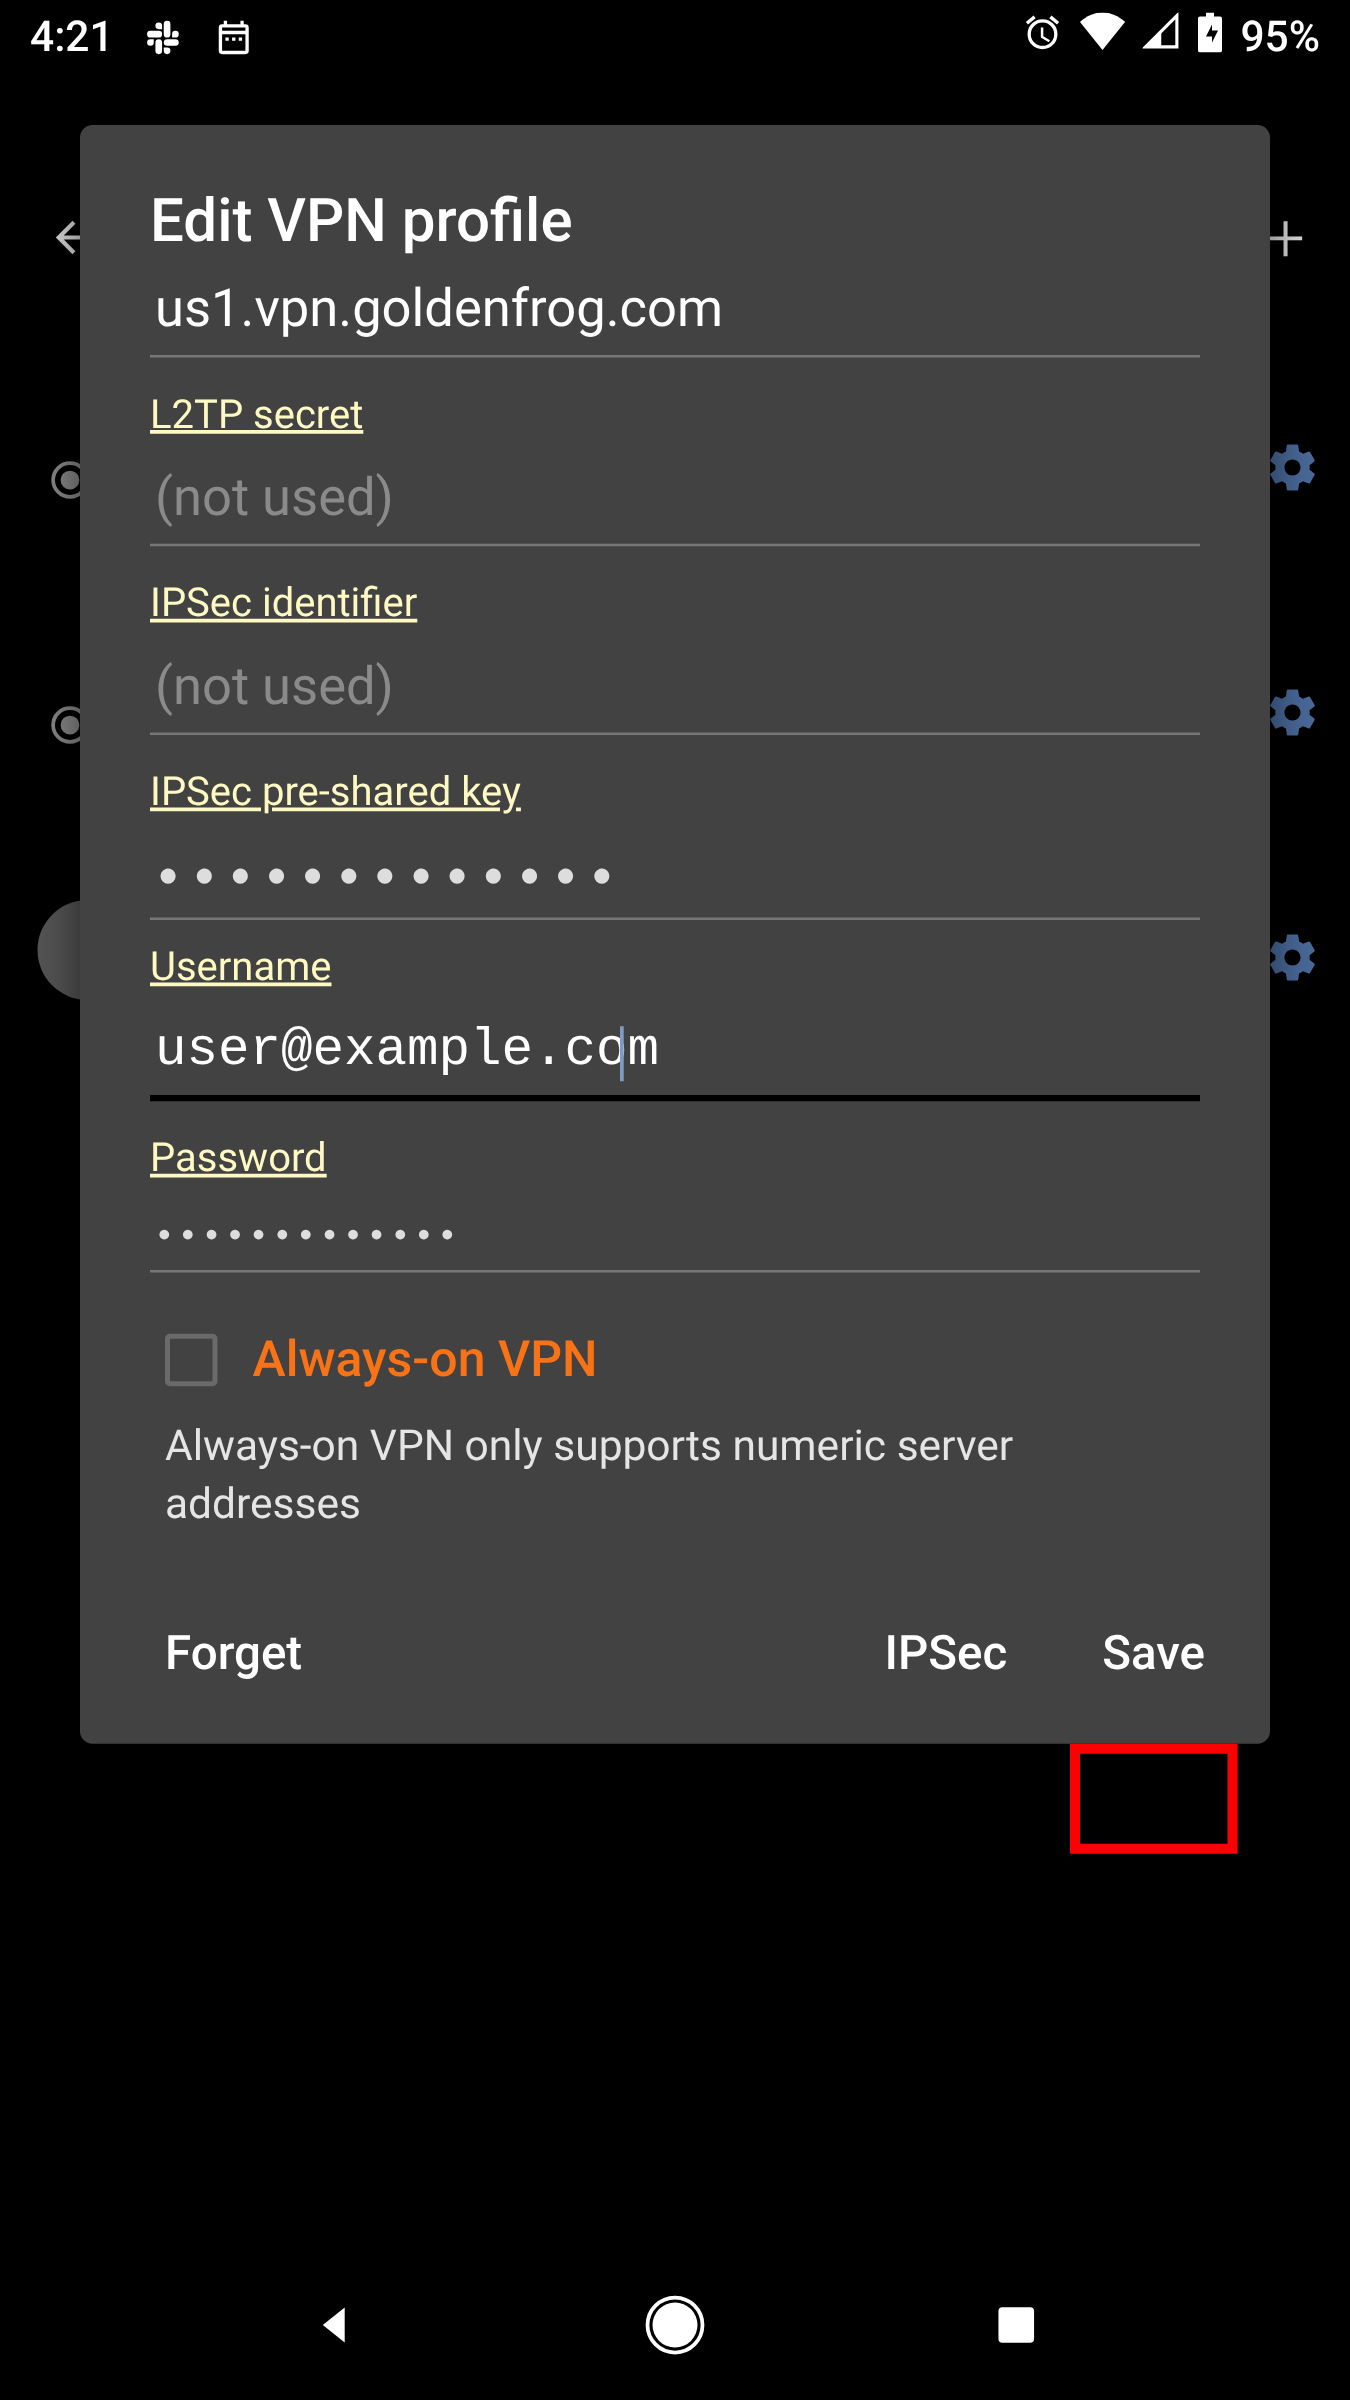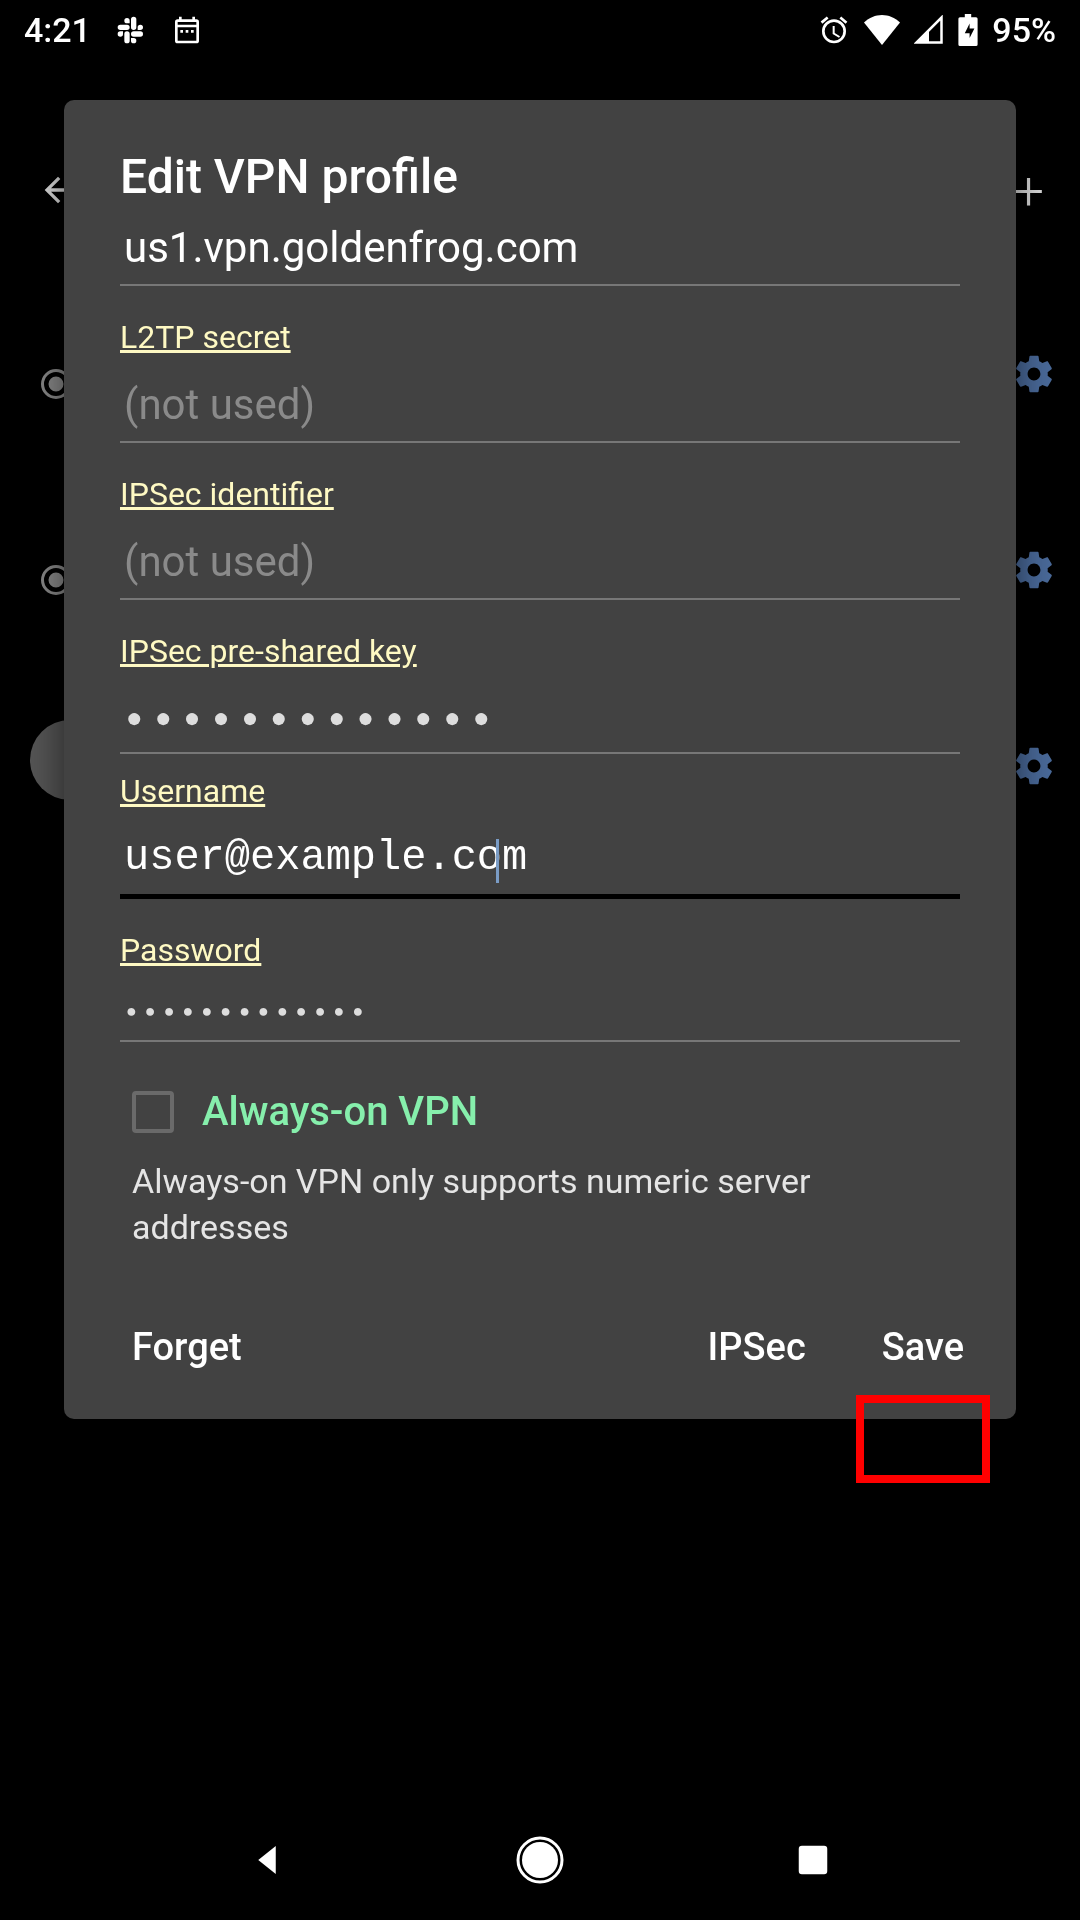--- a/index.html
+++ b/index.html
@@ -2,56 +2,56 @@
 <html><head>
 <meta charset="utf-8">
 <style>
   * { box-sizing: border-box; margin: 0; padding: 0; }
   html, body { width: 1080px; height: 1920px; background: #000; font-family: Roboto, "Helvetica Neue", Arial, sans-serif; overflow: hidden; color: #fff; }
   .screen { position: relative; width: 1080px; height: 1920px; }
 
   
   .status-bar { position: absolute; top: 0; left: 0; right: 0; height: 60px; display: flex; align-items: center; justify-content: space-between; padding: 0 24px; font-size: 34px; font-weight: 500; }
   .status-left { display: flex; align-items: center; gap: 24px; }
-  .status-right { display: flex; align-items: center; gap: 14px; }
+  .status-right { display: flex; align-items: flex-start; gap: 14px; }
   .status-icon { display: inline-flex; align-items: center; justify-content: center; }
   .status-icon svg { display: block; }
 
   
   .bg-ui { position: absolute; inset: 0; }
   .bg-back { position: absolute; top: 170px; left: 38px; }
   .bg-plus { position: absolute; top: 160px; right: 36px; font-size: 54px; color: #ddd; font-weight: 300; }
   .bg-radio1 { position: absolute; top: 366px; left: 38px; }
   .bg-radio2 { position: absolute; top: 562px; left: 38px; }
   .bg-avatar { position: absolute; top: 720px; left: 30px; width: 80px; height: 80px; border-radius: 50%; background: #555; }
   .bg-gear1 { position: absolute; top: 352px; right: 24px; }
   .bg-gear2 { position: absolute; top: 548px; right: 24px; }
   .bg-gear3 { position: absolute; top: 744px; right: 24px; }
 
   
   .dialog { position: absolute; left: 64px; right: 64px; top: 100px; background: #424242; border-radius: 10px; padding: 48px 0 0 0; box-shadow: 0 10px 40px rgba(0,0,0,.6); }
   .dialog-inner { padding: 0 56px; }
   .dialog-title { font-size: 48px; font-weight: 500; color: #fff; margin-bottom: 4px; padding-left: 56px; }
   .field-label { font-size: 32px; color: #fef9c3; display: block; padding: 0; margin-bottom: 6px; text-decoration: underline; }
-  .input-line { position: relative; margin-bottom: 32px; }
+  .input-line { position: relative; margin-bottom: 8px; }
   .text-input { width: 100%; background: transparent; border: none; border-bottom: 2px solid #777; color: #fff; font-size: 42px; padding: 18px 4px 12px 4px; font-family: inherit; font-weight: 400; outline: none; }
   .text-input::placeholder { color: #8a8a8a; }
   .input-line.focused .text-input { border-bottom: 5px solid #000000; font-family: Liberation Mono, monospace; }
   .caret { position: absolute; width: 3px; height: 44px; background: #7a9cc6; bottom: 16px; }
   .dots { letter-spacing: 12px; font-size: 28px; color: #ddd; padding: 26px 6px 18px 6px; border-bottom: 2px solid #777; margin-bottom: 18px; font-family: Arial, sans-serif; }
 
   .first-input { margin-top: -4px; }
 
   .gap-above { margin-top: 26px; }
 
   .checkbox-row { display: flex; align-items: center; gap: 28px; padding: 38px 0 22px 12px; }
   .checkbox-box { width: 42px; height: 42px; border: 4px solid #bdbdbd; border-radius: 4px; flex-shrink: 0; }
   .checkbox-box.disabled { border-color: #6a6a6a; }
   .checkbox-label { font-size: 40px; color: #e8e8e8; font-weight: 500; }
-  .checkbox-label.disabled { color: #86efac; }
+  .checkbox-label.disabled { color: #f97316; }
 
   .helper-text { font-size: 34px; color: #e5e5e5; padding: 2px 0 36px 12px; line-height: 1.35; }
 
   .dialog-actions { display: flex; align-items: center; justify-content: space-between; padding: 30px 40px 42px 56px; }
   .actions-right { display: flex; gap: 52px; align-items: center; }
   .flat-btn { background: none; border: none; color: #ffffff; font-size: 38px; font-weight: 500; cursor: pointer; font-family: inherit; padding: 8px 12px; }
 
   .highlight-box { position: absolute; border: 8px solid #ff0000; pointer-events: none; }
 
   

